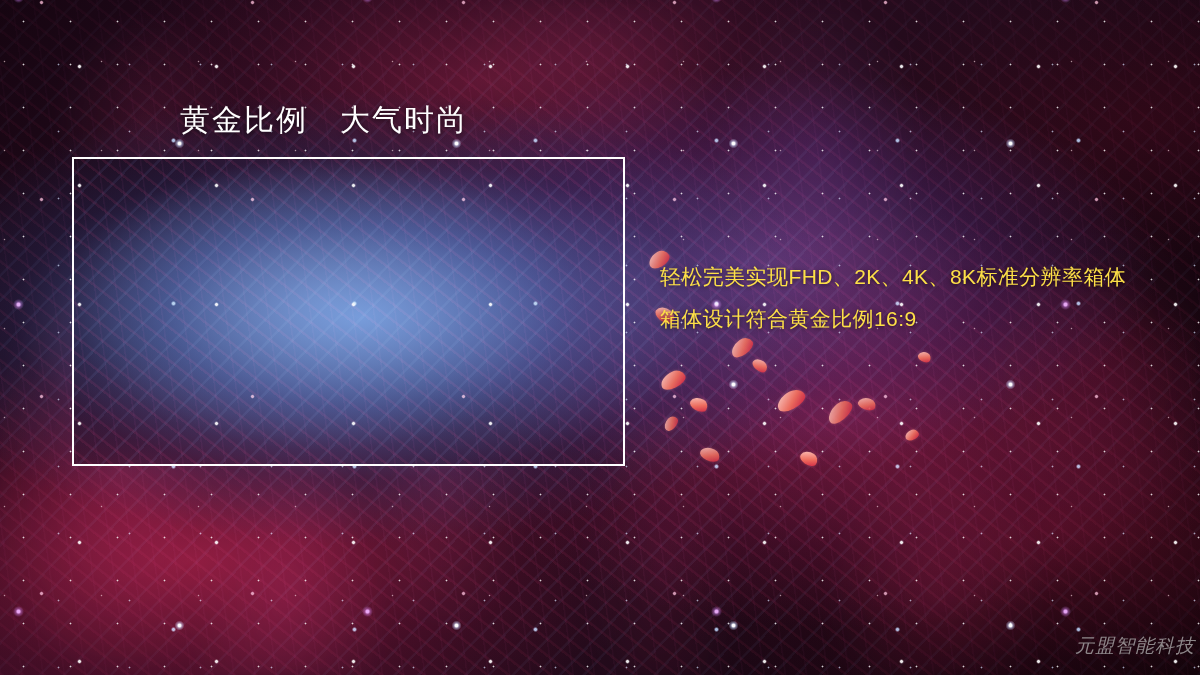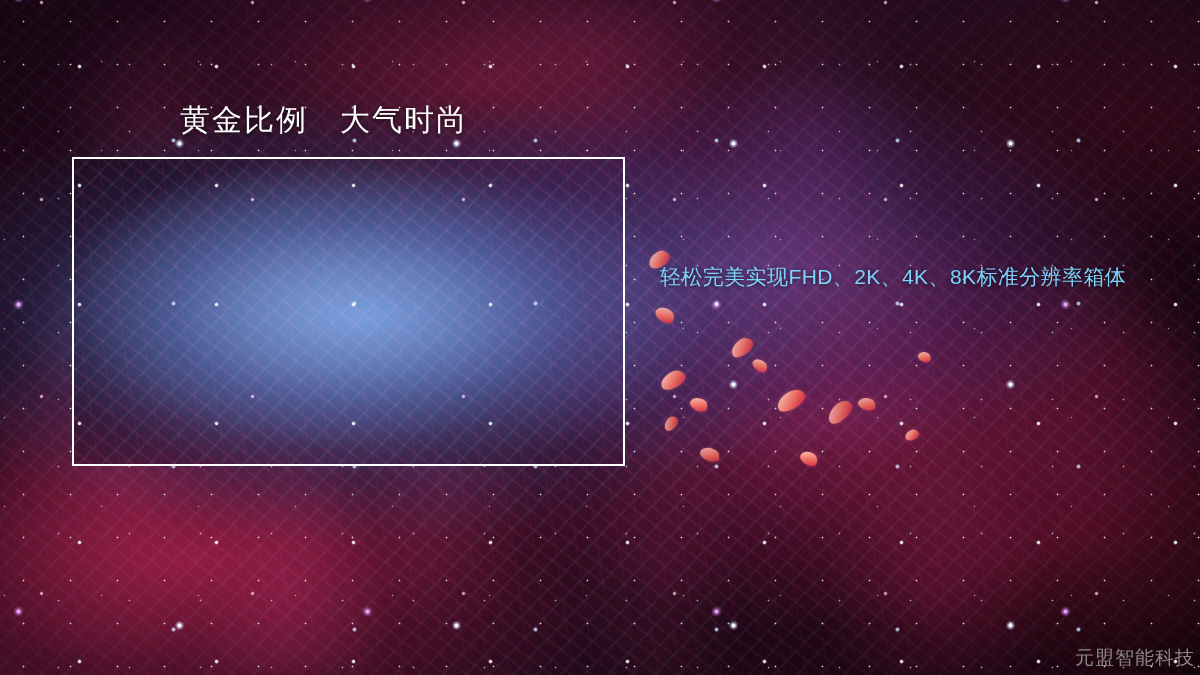--- a/index.html
+++ b/index.html
@@ -138,35 +138,36 @@
     white-space: pre;
     text-shadow: 0 1px 5px rgba(0,0,0,.65);
   }
   #body-text {
     position: absolute;
     left: 660px;
     top: 256px;
     width: 520px;
   }
   #body-text .line {
-    color: #7dd3fc;
+    color: #fde047;
     font-size: 21px;
     line-height: 42px;
     letter-spacing: .4px;
     white-space: pre;
     text-shadow: 0 1px 4px rgba(0,0,0,.6);
   }
   #watermark {
     position: absolute;
     right: 5px;
-    bottom: 4px;
+    bottom: 16px;
     color: rgba(185,185,185,0.72);
     font-size: 19px;
     letter-spacing: 1px;
     white-space: pre;
+    font-style: italic;
   }
 </style>
 </head>
 <body>
 
 <div id="slide">
 
   <div class="bg-layer" id="bg-base"></div>
   <div class="bg-layer" id="bg-filaments"></div>
   <div class="bg-layer" id="bg-wisps"></div>
@@ -232,16 +233,17 @@
       <div class="inner-bg bg-layer" id="inner-base" style="background-image: radial-gradient(58% 48% at 30% 47%, rgba(120, 160, 225, 0.92) 0%, rgba(78, 108, 180, 0.62) 28%, rgba(40, 55, 110, 0.3) 50%, rgba(12, 12, 36, 0) 70%), radial-gradient(30% 30% at 27% 45%, rgba(195, 215, 250, 0.6) 0%, rgba(130, 165, 230, 0.3) 42%, rgba(40, 60, 120, 0) 72%), radial-gradient(46% 40% at 62% 40%, rgba(140, 90, 190, 0.55) 0%, rgba(95, 50, 140, 0.3) 45%, rgba(30, 10, 50, 0) 75%), radial-gradient(44% 40% at 70% 62%, rgba(175, 40, 95, 0.55) 0%, rgba(120, 22, 65, 0.3) 48%, rgba(30, 5, 20, 0) 78%), radial-gradient(50% 42% at 16% 83%, rgba(205, 35, 80, 0.58) 0%, rgba(130, 20, 55, 0.32) 45%, rgba(25, 3, 12, 0) 76%), radial-gradient(40% 34% at 40% 12%, rgba(160, 35, 75, 0.46) 0%, rgba(95, 18, 48, 0.24) 48%, rgba(18, 3, 10, 0) 78%), radial-gradient(44% 40% at 88% 78%, rgba(150, 25, 60, 0.42) 0%, rgba(80, 12, 36, 0.2) 50%, rgba(14, 2, 8, 0) 80%), radial-gradient(32% 30% at 95% 18%, rgba(70, 10, 28, 0.48) 0%, rgba(20, 3, 10, 0) 75%), linear-gradient(125deg, rgb(22, 5, 17) 0%, rgb(35, 10, 28) 20%, rgb(42, 12, 32) 42%, rgb(33, 10, 26) 62%, rgb(22, 5, 15) 82%, rgb(10, 2, 6) 100%); background-size: auto, auto, auto, auto, auto, auto, auto, auto, auto; background-position: 0% 0%, 0% 0%, 0% 0%, 0% 0%, 0% 0%, 0% 0%, 0% 0%, 0% 0%, 0% 0%; opacity: 1; mix-blend-mode: normal; filter: none;"></div>
       <div class="inner-bg bg-layer" id="inner-filaments" style="background-image: repeating-linear-gradient(38deg, rgba(225, 45, 95, 0.17) 0px, rgba(225, 45, 95, 0.17) 2px, rgba(0, 0, 0, 0) 3px, rgba(0, 0, 0, 0) 13px), repeating-linear-gradient(-46deg, rgba(120, 160, 235, 0.13) 0px, rgba(120, 160, 235, 0.13) 2px, rgba(0, 0, 0, 0) 3px, rgba(0, 0, 0, 0) 17px), repeating-linear-gradient(82deg, rgba(190, 60, 140, 0.1) 0px, rgba(190, 60, 140, 0.1) 1px, rgba(0, 0, 0, 0) 2px, rgba(0, 0, 0, 0) 21px); background-size: auto, auto, auto; background-position: 0% 0%, 0% 0%, 0% 0%; opacity: 0.62; mix-blend-mode: screen; filter: none;"></div>
       <div class="inner-bg stars" id="inner-stars" style="background-image: radial-gradient(circle, rgb(255, 255, 255) 1px, rgba(255, 255, 255, 0) 2.4px), radial-gradient(circle, rgba(180, 215, 255, 0.95) 1.1px, rgba(255, 255, 255, 0) 2.6px), radial-gradient(circle, rgba(255, 190, 215, 0.85) 1px, rgba(255, 255, 255, 0) 2.3px); background-size: 137px 119px, 181px 163px, 211px 197px; background-position: 11px 7px, 83px 59px, 147px 101px; opacity: 0.9; mix-blend-mode: screen; filter: none;"></div>
     </div>
   </div>
 
   <div id="slide-title">黄金比例　大气时尚</div>
 
   <div id="body-text">
     <div class="line">轻松完美实现FHD、2K、4K、8K标准分辨率箱体</div>
+    <div class="line">箱体设计符合黄金比例16:9</div>
   </div>
 
   <div id="watermark">元盟智能科技</div>
 </div>
 
 </body></html>

